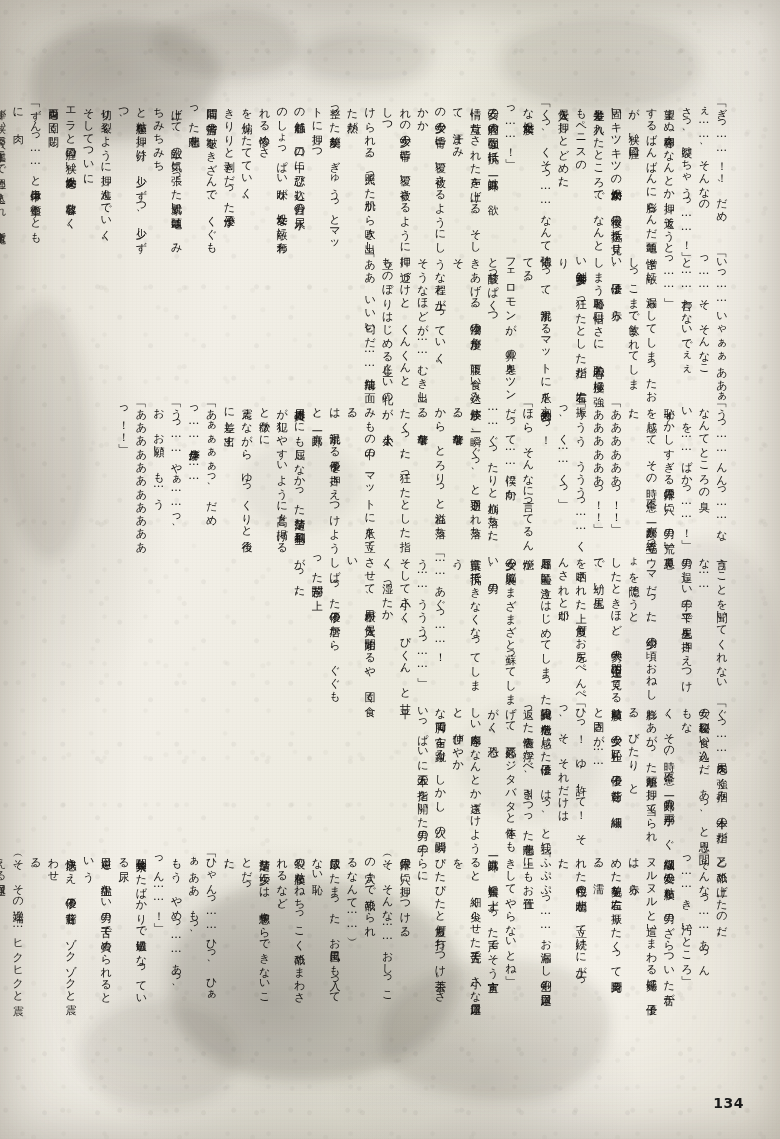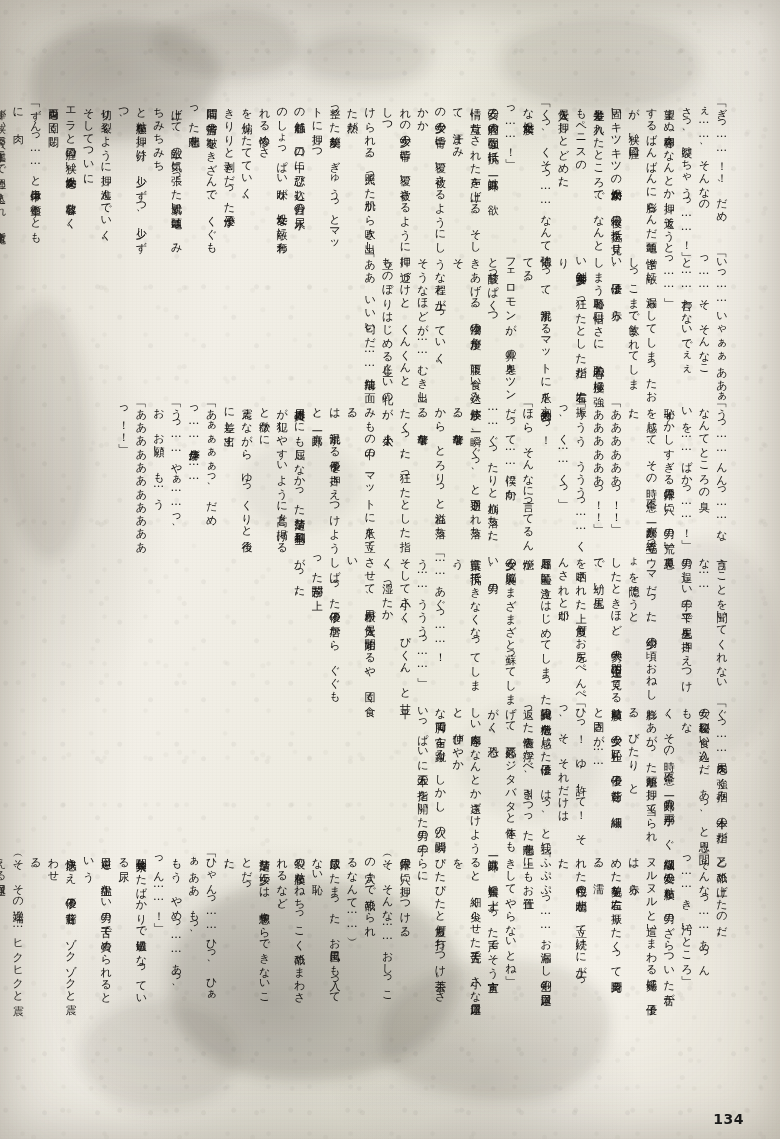--- a/index.html
+++ b/index.html
@@ -87,21 +87,21 @@
     color: #141210;
     height: 900px;
     white-space: pre-wrap;
     word-break: break-all;
     text-align: start;
   }
   
   #page-number {
     position: absolute;
     right: 36px;
-    bottom: 12px;
+    bottom: 28px;
     font-family: "DejaVu Sans", "Liberation Sans", sans-serif;
     font-size: 14px;
     font-weight: bold;
     color: #1a1a1a;
     letter-spacing: 0.5px;
   }
   
   #edge {
     position: absolute;
     inset: 0;

